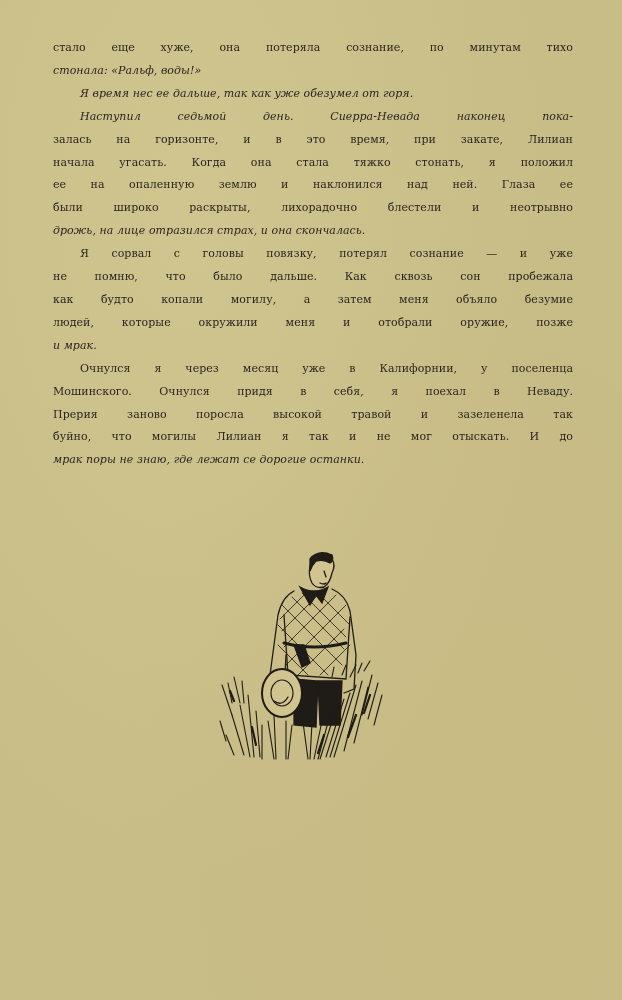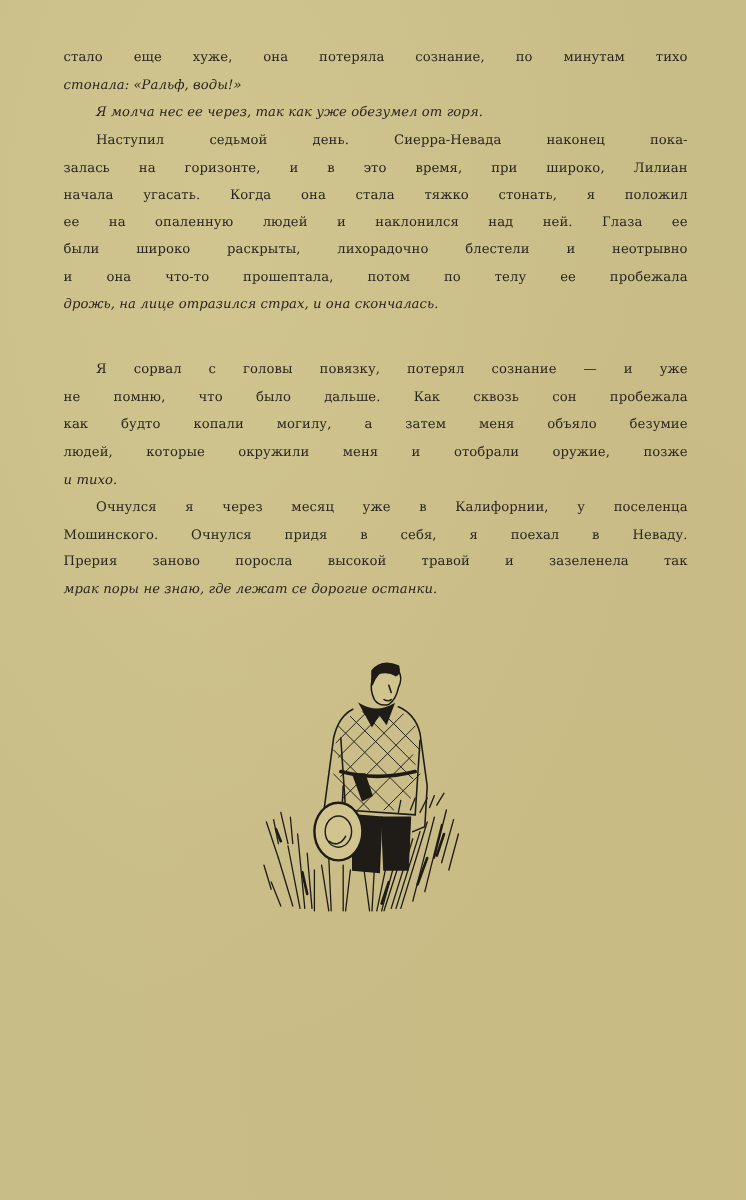--- a/index.html
+++ b/index.html
@@ -66,42 +66,42 @@
 <body>
 
 <div class="page">
 
   <div class="text-block">
     <div class="para">
       <span class="line"><span class="line-inner">стало еще хуже, она потеряла сознание, по минутам тихо</span></span>
       <span class="line last">стонала: «Ральф, воды!»</span>
     </div>
     <div class="para">
-      <span class="line last" style="padding-left:27px;">Я молча нес ее через, так как уже обезумел от горя.</span>
+      <span class="line last" style="padding-left:27px;">Я время нес ее дальше, так как уже обезумел от горя.</span>
     </div>
     <div class="para">
-      <span class="line" style="padding-left:27px;"><span class="line-inner">Наступил седьмой день. Сиерра-Невада наконец пока-</span></span>
-      <span class="line"><span class="line-inner">залась на горизонте, и в это время, при широко, Лилиан</span></span>
+      <span class="line" style="padding-left:27px;font-style:italic;"><span class="line-inner">Наступил седьмой день. Сиерра-Невада наконец пока-</span></span>
+      <span class="line"><span class="line-inner">залась на горизонте, и в это время, при закате, Лилиан</span></span>
       <span class="line"><span class="line-inner">начала угасать. Когда она стала тяжко стонать, я положил</span></span>
-      <span class="line"><span class="line-inner">ее на опаленную людей и наклонился над ней. Глаза ее</span></span>
+      <span class="line"><span class="line-inner">ее на опаленную землю и наклонился над ней. Глаза ее</span></span>
       <span class="line"><span class="line-inner">были широко раскрыты, лихорадочно блестели и неотрывно</span></span>
-      <span class="line"><span class="line-inner">и она что-то прошептала, потом по телу ее пробежала</span></span>
       <span class="line last">дрожь, на лице отразился страх, и она скончалась.</span>
     </div>
     <div class="para">
-      <span class="line" style="padding-left:27px;margin-top:31px;"><span class="line-inner">Я сорвал с головы повязку, потерял сознание — и уже</span></span>
+      <span class="line" style="padding-left:27px;"><span class="line-inner">Я сорвал с головы повязку, потерял сознание — и уже</span></span>
       <span class="line"><span class="line-inner">не помню, что было дальше. Как сквозь сон пробежала</span></span>
       <span class="line"><span class="line-inner">как будто копали могилу, а затем меня объяло безумие</span></span>
       <span class="line"><span class="line-inner">людей, которые окружили меня и отобрали оружие, позже</span></span>
-      <span class="line last">и тихо.</span>
+      <span class="line last">и мрак.</span>
     </div>
     <div class="para">
       <span class="line" style="padding-left:27px;"><span class="line-inner">Очнулся я через месяц уже в Калифорнии, у поселенца</span></span>
       <span class="line"><span class="line-inner">Мошинского. Очнулся придя в себя, я поехал в Неваду.</span></span>
       <span class="line"><span class="line-inner">Прерия заново поросла высокой травой и зазеленела так</span></span>
+      <span class="line"><span class="line-inner">буйно, что могилы Лилиан я так и не мог отыскать. И до</span></span>
       <span class="line last">мрак поры не знаю, где лежат се дорогие останки.</span>
     </div>
   </div>
 
   <svg class="illustration" viewBox="0 0 180 220" xmlns="http://www.w3.org/2000/svg">
     <g stroke="#1f1b17" fill="none" stroke-linecap="round" stroke-width="1.3">
 
       <path d="M100 12 q10 -6 20 2 q4 6 0 14 q-2 10 -8 14 q-8 2 -12 -4 q-4 -8 -2 -16 z" fill="#d2c48f"></path>
       <path d="M98 14 q8 -10 22 -4 q2 6 -2 8 q-6 -4 -14 -2 q-4 4 -6 10 z" fill="#1f1b17"></path>
       <path d="M112 26 l2 6 M108 38 q4 2 6 0"></path>

